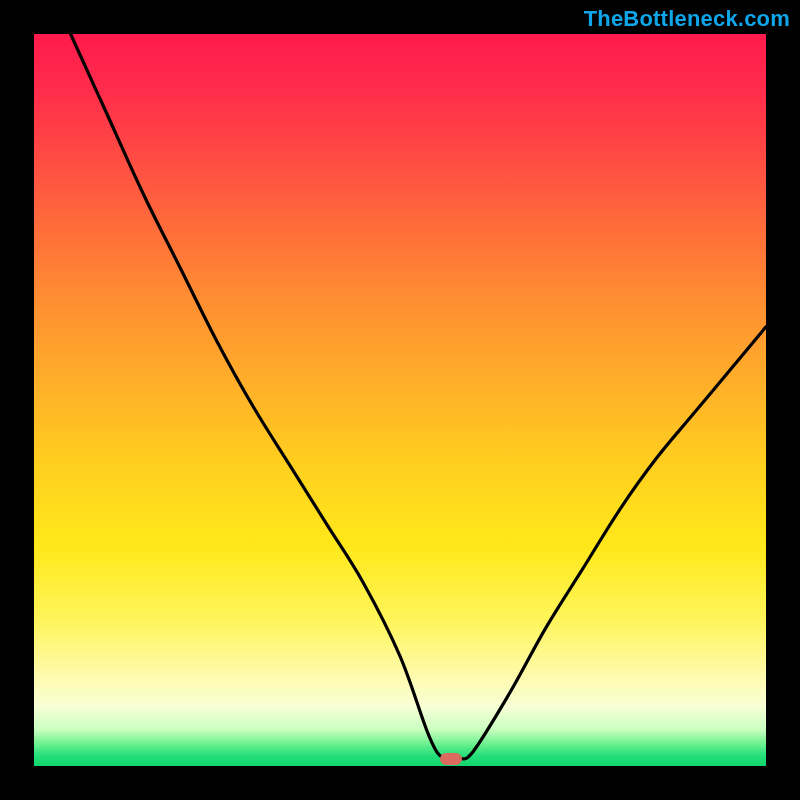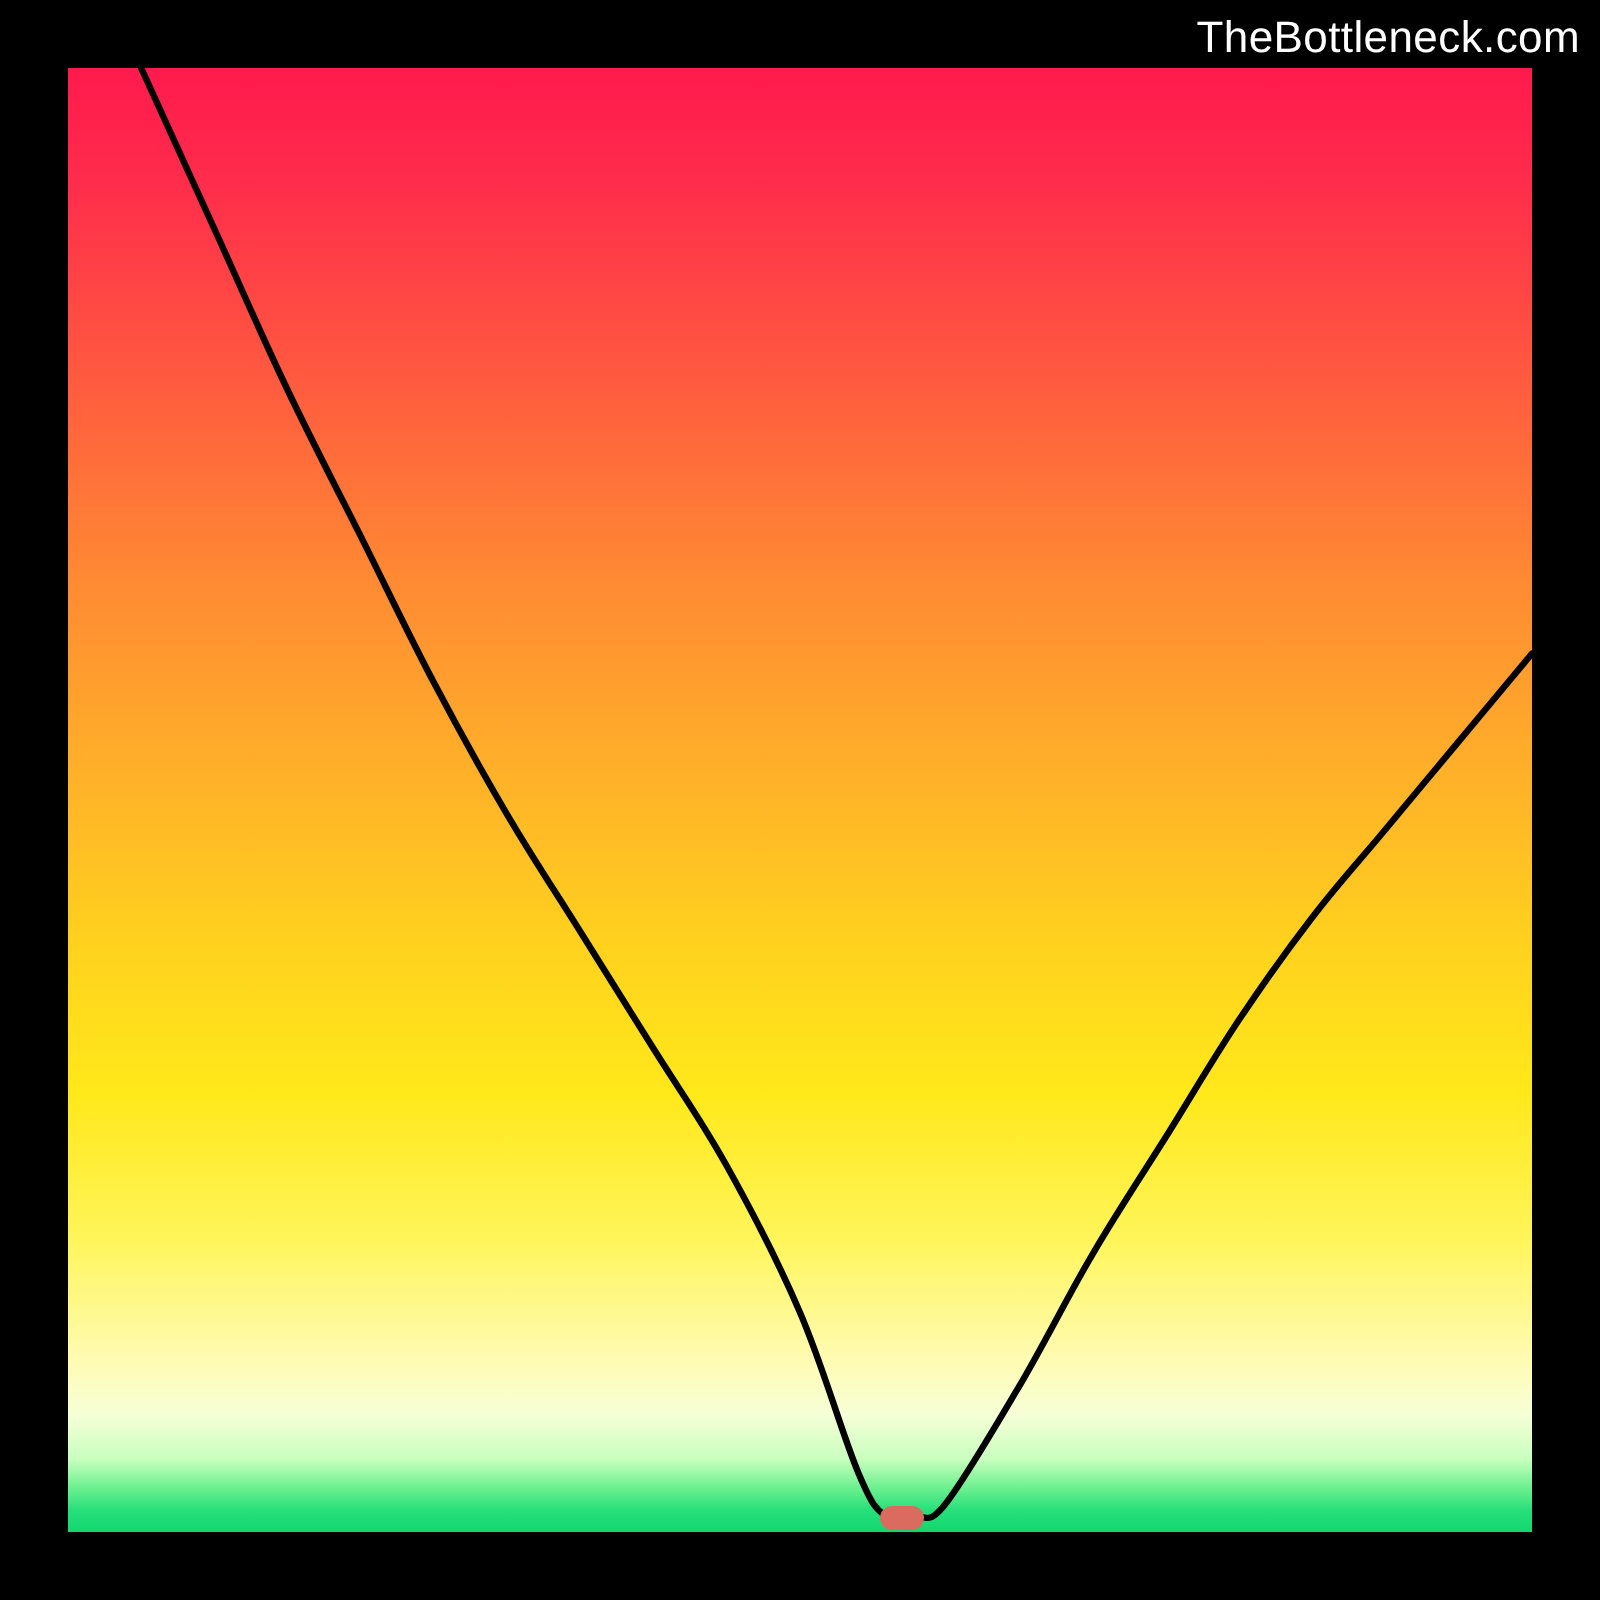--- a/index.html
+++ b/index.html
@@ -45,22 +45,22 @@
       #27e07a 98.5%,
       #12d66e 100%
     );
   }
   .watermark {
     position: absolute;
     top: 6px;
     right: 10px;
     font-family: Arial, Helvetica, sans-serif;
     font-size: 22px;
-    font-weight: 400;
-    color: #ffffff;
+    font-weight: 700;
+    color: #0ea5e9;
     letter-spacing: 0.2px;
     user-select: none;
   }
   svg.curve {
     position: absolute;
     inset: 0;
   }
   .marker {
     position: absolute;
     width: 22px;

